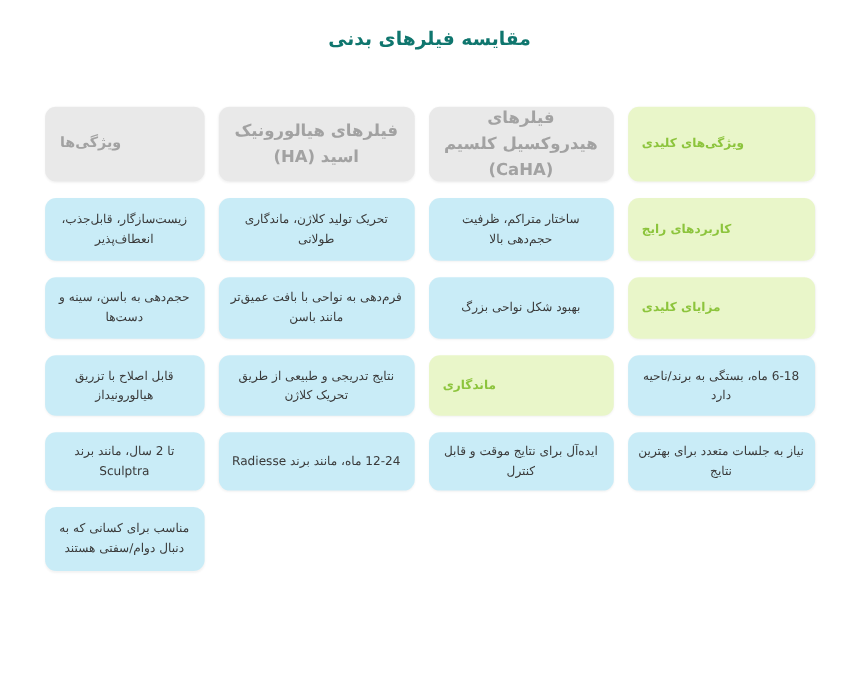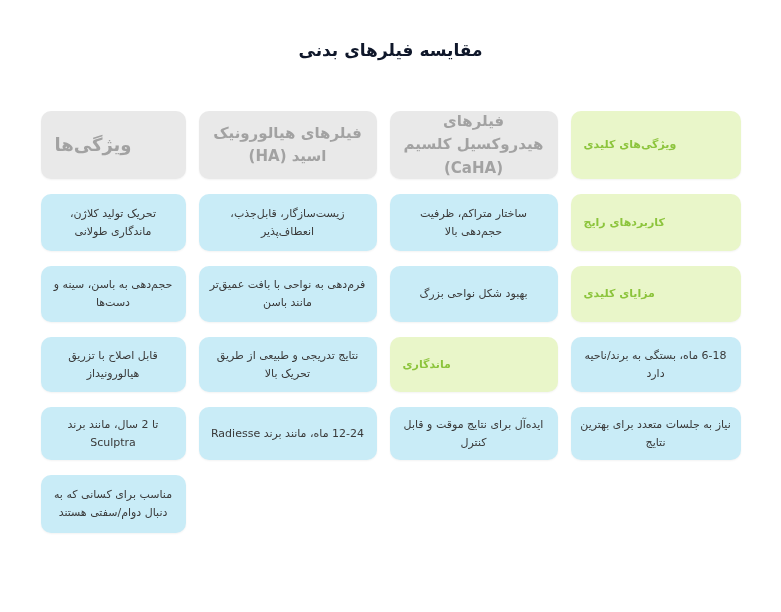--- a/index.html
+++ b/index.html
@@ -6,25 +6,25 @@
   html, body { background: #ffffff; }
   body {
     width: 781px;
     height: 612px;
     margin: 0 auto;
     font-family: "DejaVu Sans", sans-serif;
     overflow: hidden;
     position: relative;
   }
   .page-title {
-    padding-top: 40px;
+    padding-top: 26px;
     text-align: center;
     font-size: 17px;
     font-weight: bold;
-    color: #0f172a;
+    color: #0f766e;
   }
   .comparison-grid {
     display: grid;
     grid-template-columns: 145px 178px 168px 170px;
     grid-template-rows: 68px 57px 56px 55px 53px 58px;
     column-gap: 13px;
     row-gap: 15px;
     width: 700px;
     margin: 51px auto 0 auto;
   }
@@ -41,21 +41,21 @@
   .hdr {
     background: #e9e9e9;
     color: #a2a2a2;
     font-weight: bold;
     font-size: 15px;
   }
   .hdr.corner {
     justify-content: flex-end; 
     text-align: left;
     padding-left: 14px;
-    font-size: 18px;
+    font-size: 13px;
   }
   .rlabel {
     background: #e9f6c9;
     color: #8cc43c;
     font-weight: bold;
     font-size: 11px;
     justify-content: flex-end; 
     text-align: left;
     padding-left: 13px;
   }
@@ -71,32 +71,32 @@
 
 <h1 class="page-title" dir="rtl">مقایسه فیلرهای بدنی</h1>
 
 <div class="comparison-grid">
 
   <div class="card hdr corner" dir="rtl">ویژگی‌ها</div>
   <div class="card hdr" dir="rtl">فیلرهای هیالورونیک اسید (HA)</div>
   <div class="card hdr" dir="rtl">فیلرهای هیدروکسیل کلسیم (CaHA)</div>
 
   <div class="card rlabel" dir="rtl">ویژگی‌های کلیدی</div>
+  <div class="card cell" dir="rtl">زیست‌سازگار، قابل‌جذب، انعطاف‌پذیر</div>
   <div class="card cell" dir="rtl">تحریک تولید کلاژن، ماندگاری طولانی</div>
-  <div class="card cell" dir="rtl">زیست‌سازگار، قابل‌جذب، انعطاف‌پذیر</div>
   <div class="card cell" dir="rtl">ساختار متراکم، ظرفیت حجم‌دهی بالا</div>
 
   <div class="card rlabel" dir="rtl">کاربردهای رایج</div>
   <div class="card cell" dir="rtl">حجم‌دهی به باسن، سینه و دست‌ها</div>
   <div class="card cell" dir="rtl">فرم‌دهی به نواحی با بافت عمیق‌تر مانند باسن</div>
   <div class="card cell" dir="rtl">بهبود شکل نواحی بزرگ</div>
 
   <div class="card rlabel" dir="rtl">مزایای کلیدی</div>
   <div class="card cell" dir="rtl">قابل اصلاح با تزریق هیالورونیداز</div>
-  <div class="card cell" dir="rtl">نتایج تدریجی و طبیعی از طریق تحریک بالا</div>
+  <div class="card cell" dir="rtl">نتایج تدریجی و طبیعی از طریق تحریک کلاژن</div>
 
   <div class="card rlabel" dir="rtl">ماندگاری</div>
   <div class="card cell" dir="rtl">6-18 ماه، بستگی به برند/ناحیه دارد</div>
   <div class="card cell" dir="rtl">تا 2 سال، مانند برند Sculptra</div>
   <div class="card cell" dir="rtl">12-24 ماه، مانند برند Radiesse</div>
 
   <div class="card cell" dir="rtl">ایده‌آل برای نتایج موقت و قابل کنترل</div>
   <div class="card cell" dir="rtl">نیاز به جلسات متعدد برای بهترین نتایج</div>
   <div class="card cell" dir="rtl">مناسب برای کسانی که به دنبال دوام/سفتی هستند</div>
 

